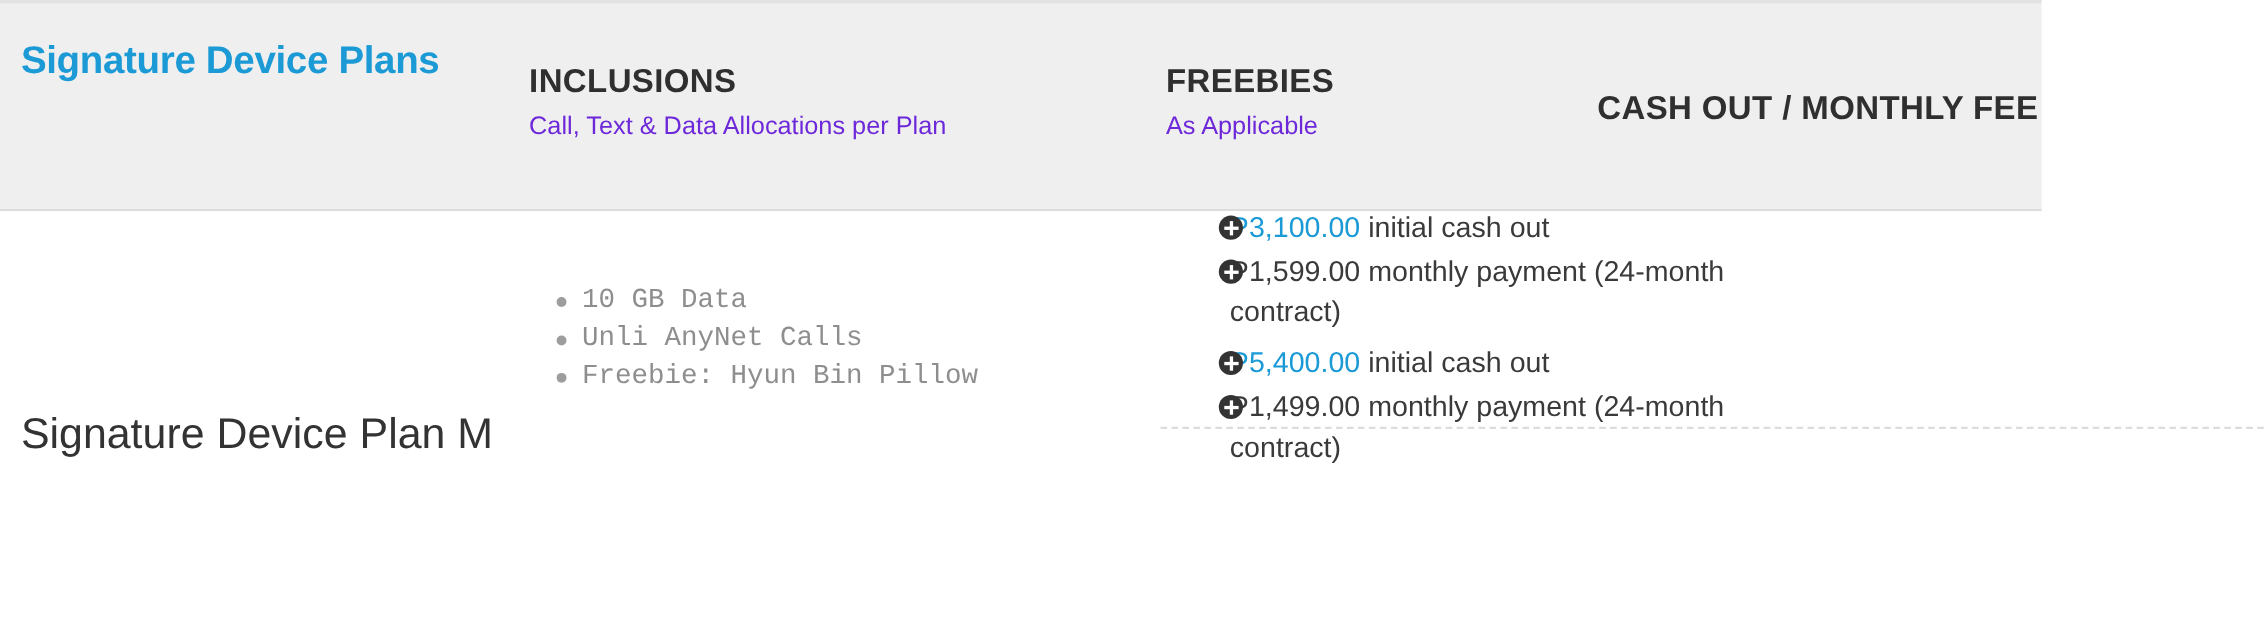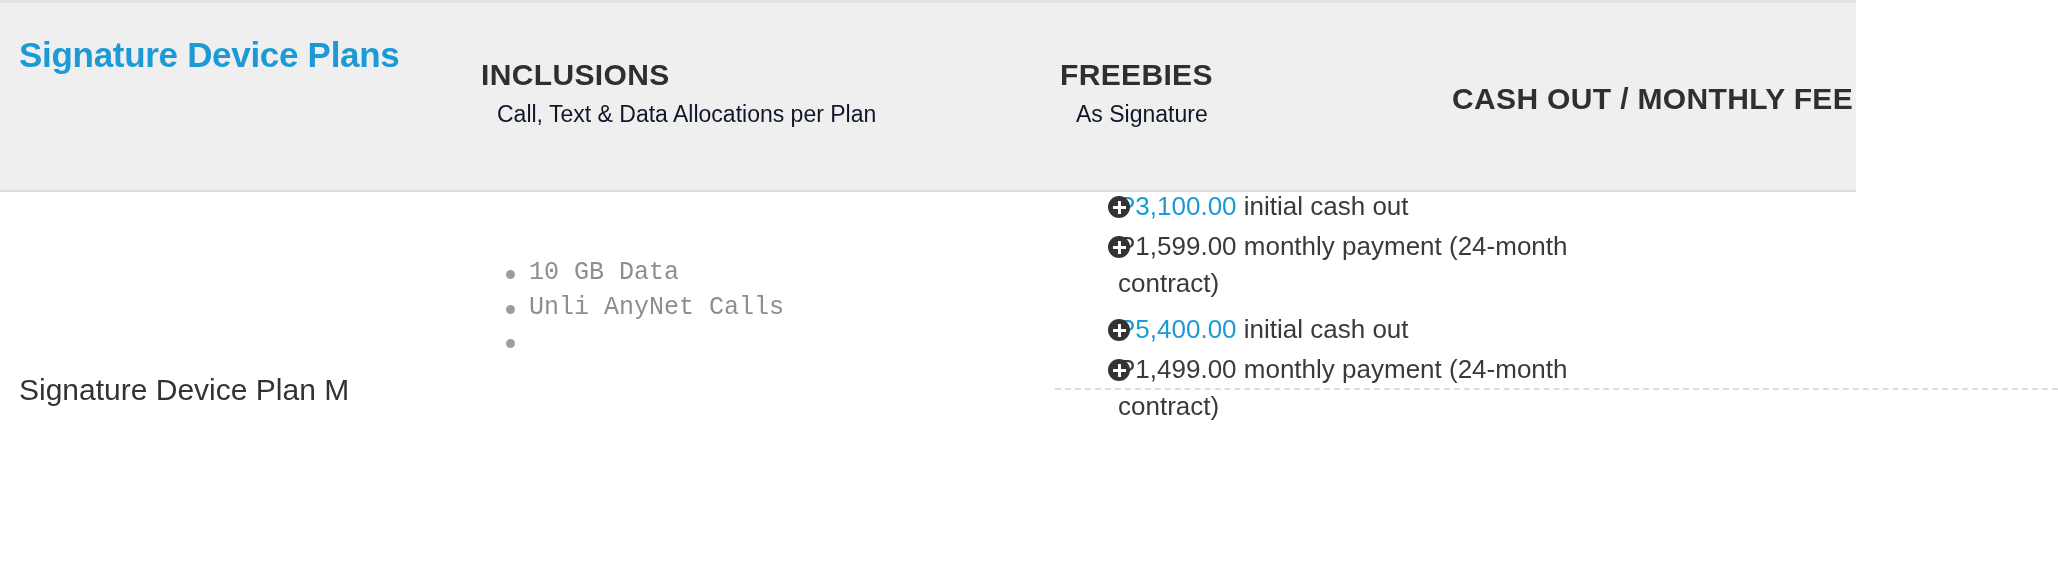--- a/index.html
+++ b/index.html
@@ -47,41 +47,40 @@
   .hdr-label{
     color:#2f2f2f;
     font-size:30px;
     font-weight:700;
     letter-spacing:0.35px;
     line-height:1.1;
     text-transform:uppercase;
   }
   .hdr-sub{
     margin-top:11px;
-    color:#0f172a;
+    color:#6d28d9;
     font-size:23px;
     font-weight:400;
     line-height:1.1;
-    margin-left:16px;
   }
 
   
   .table-row{
     position:absolute;
     left:0;top:192px;
     width:2058px;
     height:382px;
     background:#ffffff;
   }
   .cell-plan-name{
     position:absolute;
     left:19px;top:180px;
     width:430px;
     color:#333333;
-    font-size:30px;
+    font-size:39px;
     font-weight:400;
     line-height:1.2;
   }
   .cell-inclusions{
     position:absolute;
     left:481px;top:48px;
     width:540px;
   }
   .incl-list{
     margin:16px;padding:0;
@@ -182,21 +181,21 @@
 
     <div class="hdr-title">Signature Device Plans</div>
 
     <div class="hdr-col inclusions">
       <div class="hdr-label">INCLUSIONS</div>
       <div class="hdr-sub">Call, Text &amp; Data Allocations per Plan</div>
     </div>
 
     <div class="hdr-col freebies">
       <div class="hdr-label">FREEBIES</div>
-      <div class="hdr-sub">As Signature</div>
+      <div class="hdr-sub">As Applicable</div>
     </div>
 
     <div class="hdr-col cashout">
       <div class="hdr-label">CASH OUT / MONTHLY FEE</div>
     </div>
 
   </div>
 
   <div class="table-row">
 
@@ -207,20 +206,21 @@
         <li>
           <span class="dot"></span>
           <span>10 GB Data</span>
         </li>
         <li>
           <span class="dot"></span>
           <span>Unli AnyNet Calls</span>
         </li>
         <li>
           <span class="dot"></span>
+          <span>Freebie: Hyun Bin Pillow</span>
         </li>
       </ul>
     </div>
 
     <div class="cell-freebies"></div>
 
     <div class="cell-cashout">
 
       <div class="fee-block first">
         <div class="fee-line">

